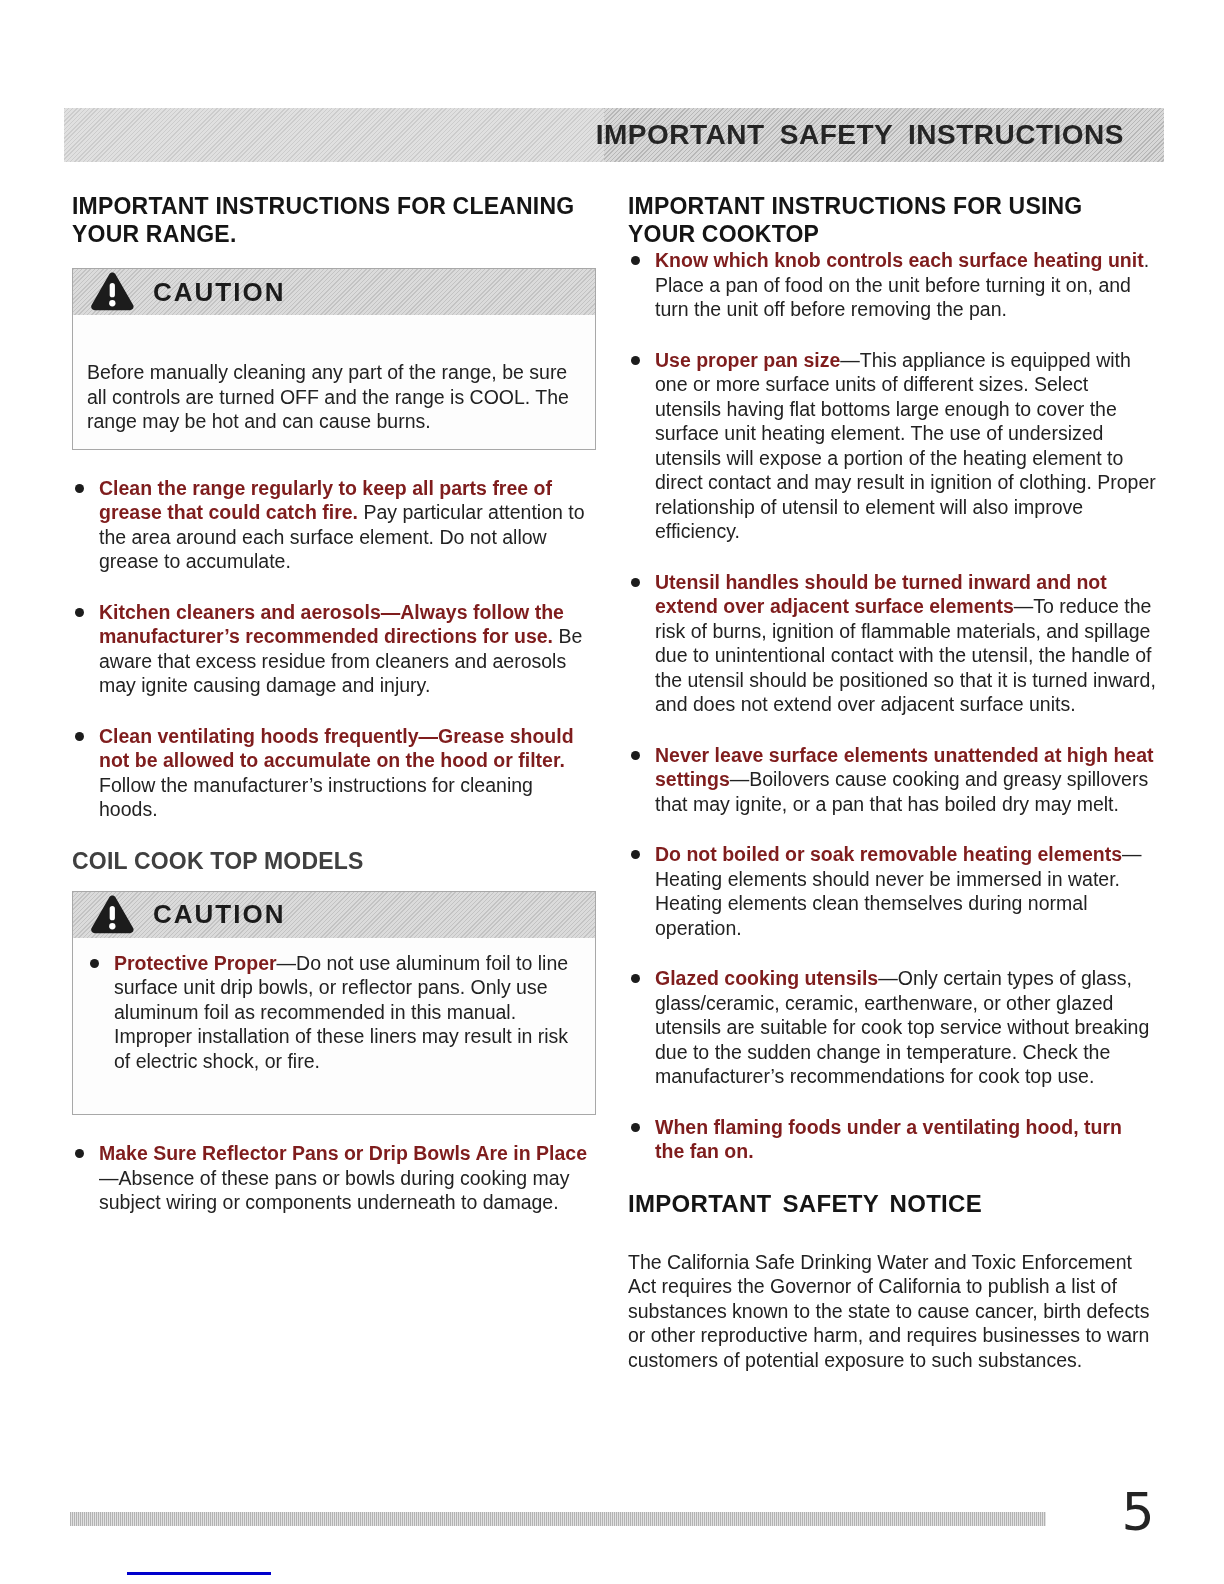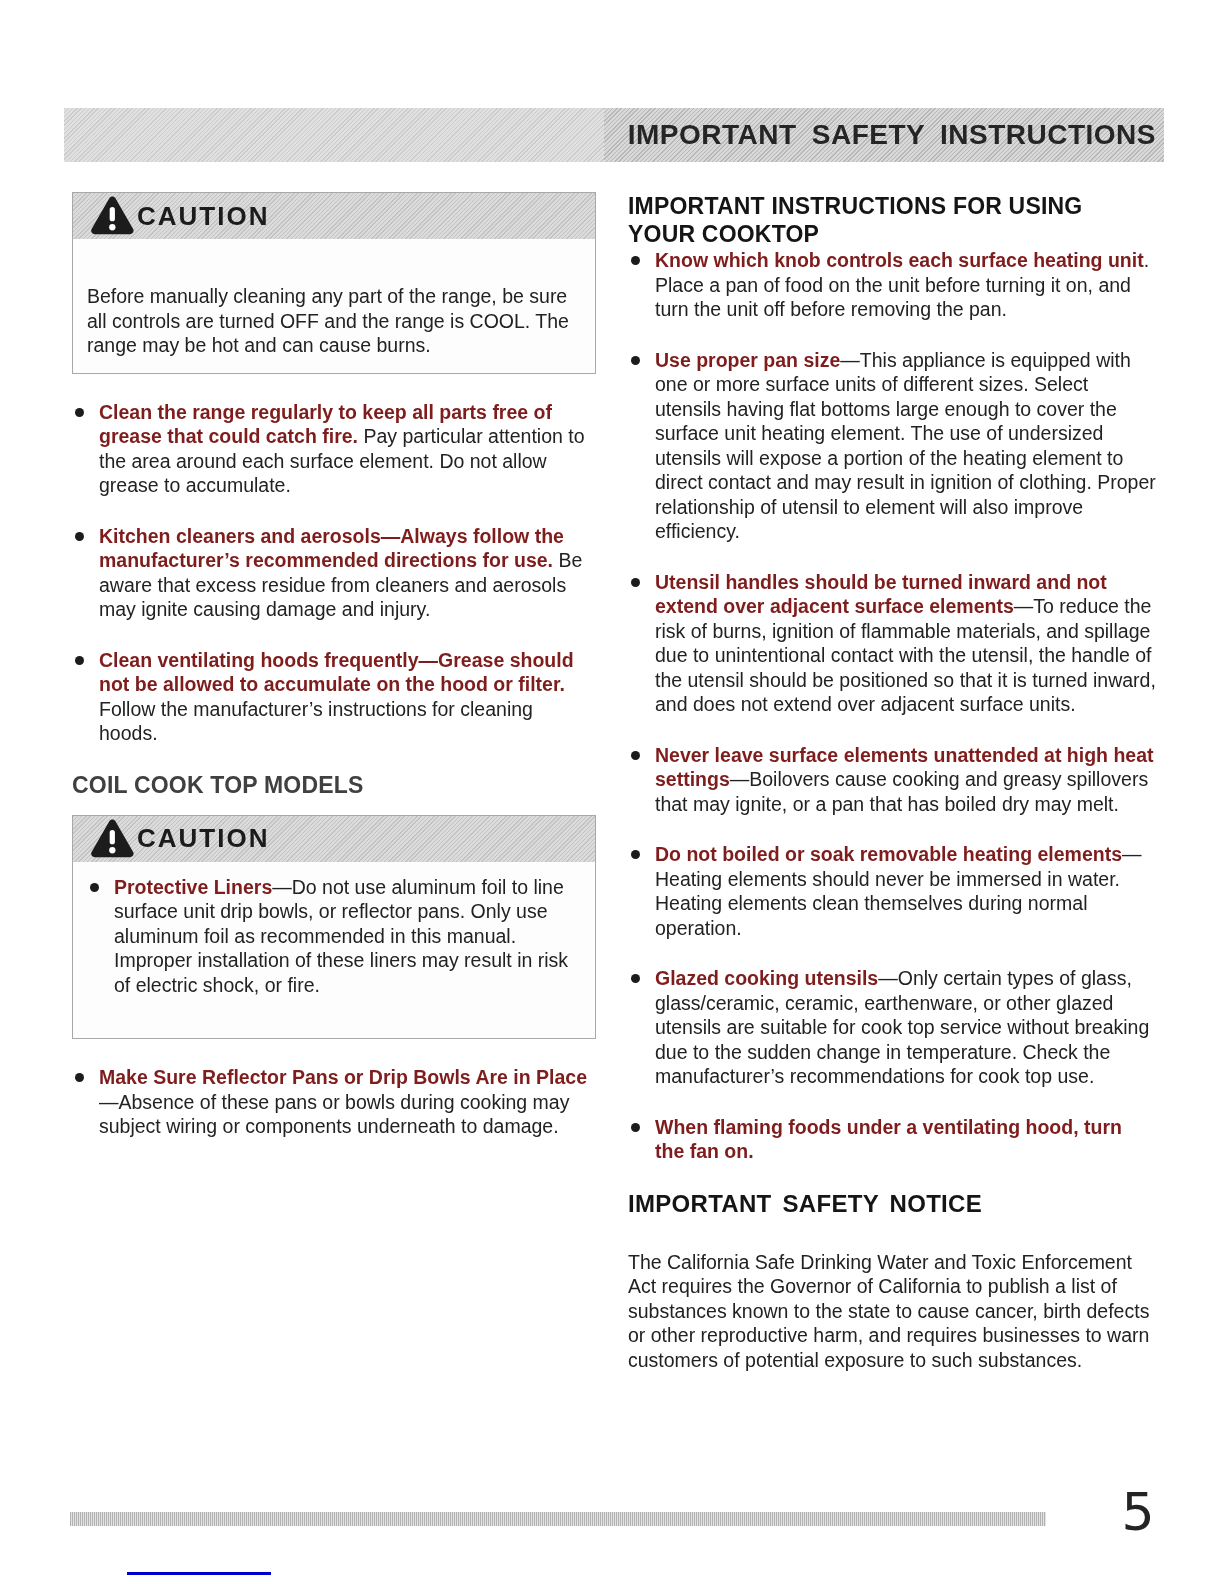--- a/index.html
+++ b/index.html
@@ -16,21 +16,21 @@
   .banner {
     position: absolute; top: 108px; left: 64px;
     width: 1100px; height: 54px;
     background-image: repeating-linear-gradient(135deg, #cccccc 0 1px, #e0e0e0 1px 3px);
     display: flex; justify-content: flex-end; align-items: stretch;
   }
   .banner-dark {
     width: 560px; height: 100%;
     background-image: repeating-linear-gradient(135deg, #b7b7b7 0 1px, #d8d8d8 1px 3px);
     display: flex; align-items: center; justify-content: flex-end;
-    padding-right: 8px;
+    padding-right: 40px;
   }
   .banner-title {
     font-size: 28px; font-weight: bold; color: #252525;
     letter-spacing: 0.5px; word-spacing: 7px; white-space: nowrap;
   }
 
   
   .col-left  { position: absolute; top: 192px; left: 72px;  width: 524px; }
   .col-right { position: absolute; top: 192px; left: 628px; width: 528px; }
 
@@ -49,21 +49,21 @@
 
   
   .caution-box {
     border: 1px solid #a8a8a8;
     margin-bottom: 26px;
     background: #fdfdfd;
   }
   .caution-head {
     height: 46px;
     background-image: repeating-linear-gradient(135deg, #c3c3c3 0 1px, #dbdbdb 1px 3px);
-    display: flex; align-items: center; 
+    display: flex; align-items: center; gap: 16px;
     padding-left: 14px;
   }
   .caution-label {
     font-size: 26px; font-weight: bold; color: #1b1b1b; letter-spacing: 2px;
   }
   .warn-icon { width: 50px; height: 42px; flex: 0 0 auto; display: block; }
   .caution-body { padding: 13px 14px 15px 14px; }
   .caution-body ul li { margin-bottom: 0; }
 
   
@@ -107,20 +107,21 @@
 <div class="page">
 
   <div class="banner">
     <div class="banner-dark">
       <span class="banner-title">IMPORTANT SAFETY INSTRUCTIONS</span>
     </div>
   </div>
 
   <div class="col-left">
 
+    <div class="h1">IMPORTANT INSTRUCTIONS FOR CLEANING YOUR RANGE.</div>
 
     <div class="caution-box">
       <div class="caution-head">
         <svg class="warn-icon" viewBox="0 0 64 56" xmlns="http://www.w3.org/2000/svg">
           <path d="M28.4 4.2c1.7-3 6.5-3 8.2 0l23.6 41.2c1.7 3-.5 6.8-4.1 6.8H8.9c-3.6 0-5.8-3.8-4.1-6.8z" fill="#1c1c1c"></path>
           <rect x="28.9" y="16" width="7" height="19" rx="3.5" fill="#ffffff"></rect>
           <circle cx="32.4" cy="43" r="4.2" fill="#ffffff"></circle>
         </svg>
         <span class="caution-label">CAUTION</span>
       </div>
@@ -139,21 +140,21 @@
       <div class="caution-head">
         <svg class="warn-icon" viewBox="0 0 64 56" xmlns="http://www.w3.org/2000/svg">
           <path d="M28.4 4.2c1.7-3 6.5-3 8.2 0l23.6 41.2c1.7 3-.5 6.8-4.1 6.8H8.9c-3.6 0-5.8-3.8-4.1-6.8z" fill="#1c1c1c"></path>
           <rect x="28.9" y="16" width="7" height="19" rx="3.5" fill="#ffffff"></rect>
           <circle cx="32.4" cy="43" r="4.2" fill="#ffffff"></circle>
         </svg>
         <span class="caution-label">CAUTION</span>
       </div>
       <div class="caution-body">
         <ul class="blist">
-          <li><span class="b">Protective Liners</span><span>—Do not use aluminum foil to line surface unit drip bowls, or reflector pans. Only use aluminum foil as recommended in this manual. Improper installation of these liners may result in risk of electric shock, or fire.</span></li>
+          <li><span class="b">Protective Proper</span><span>—Do not use aluminum foil to line surface unit drip bowls, or reflector pans. Only use aluminum foil as recommended in this manual. Improper installation of these liners may result in risk of electric shock, or fire.</span></li>
         </ul>
       </div>
     </div>
 
     <ul class="blist">
       <li><span class="b">Make Sure Reflector Pans or Drip Bowls Are in Place</span><span>—Absence of these pans or bowls during cooking may subject wiring or components underneath to damage.</span></li>
     </ul>
 
   </div>
 

